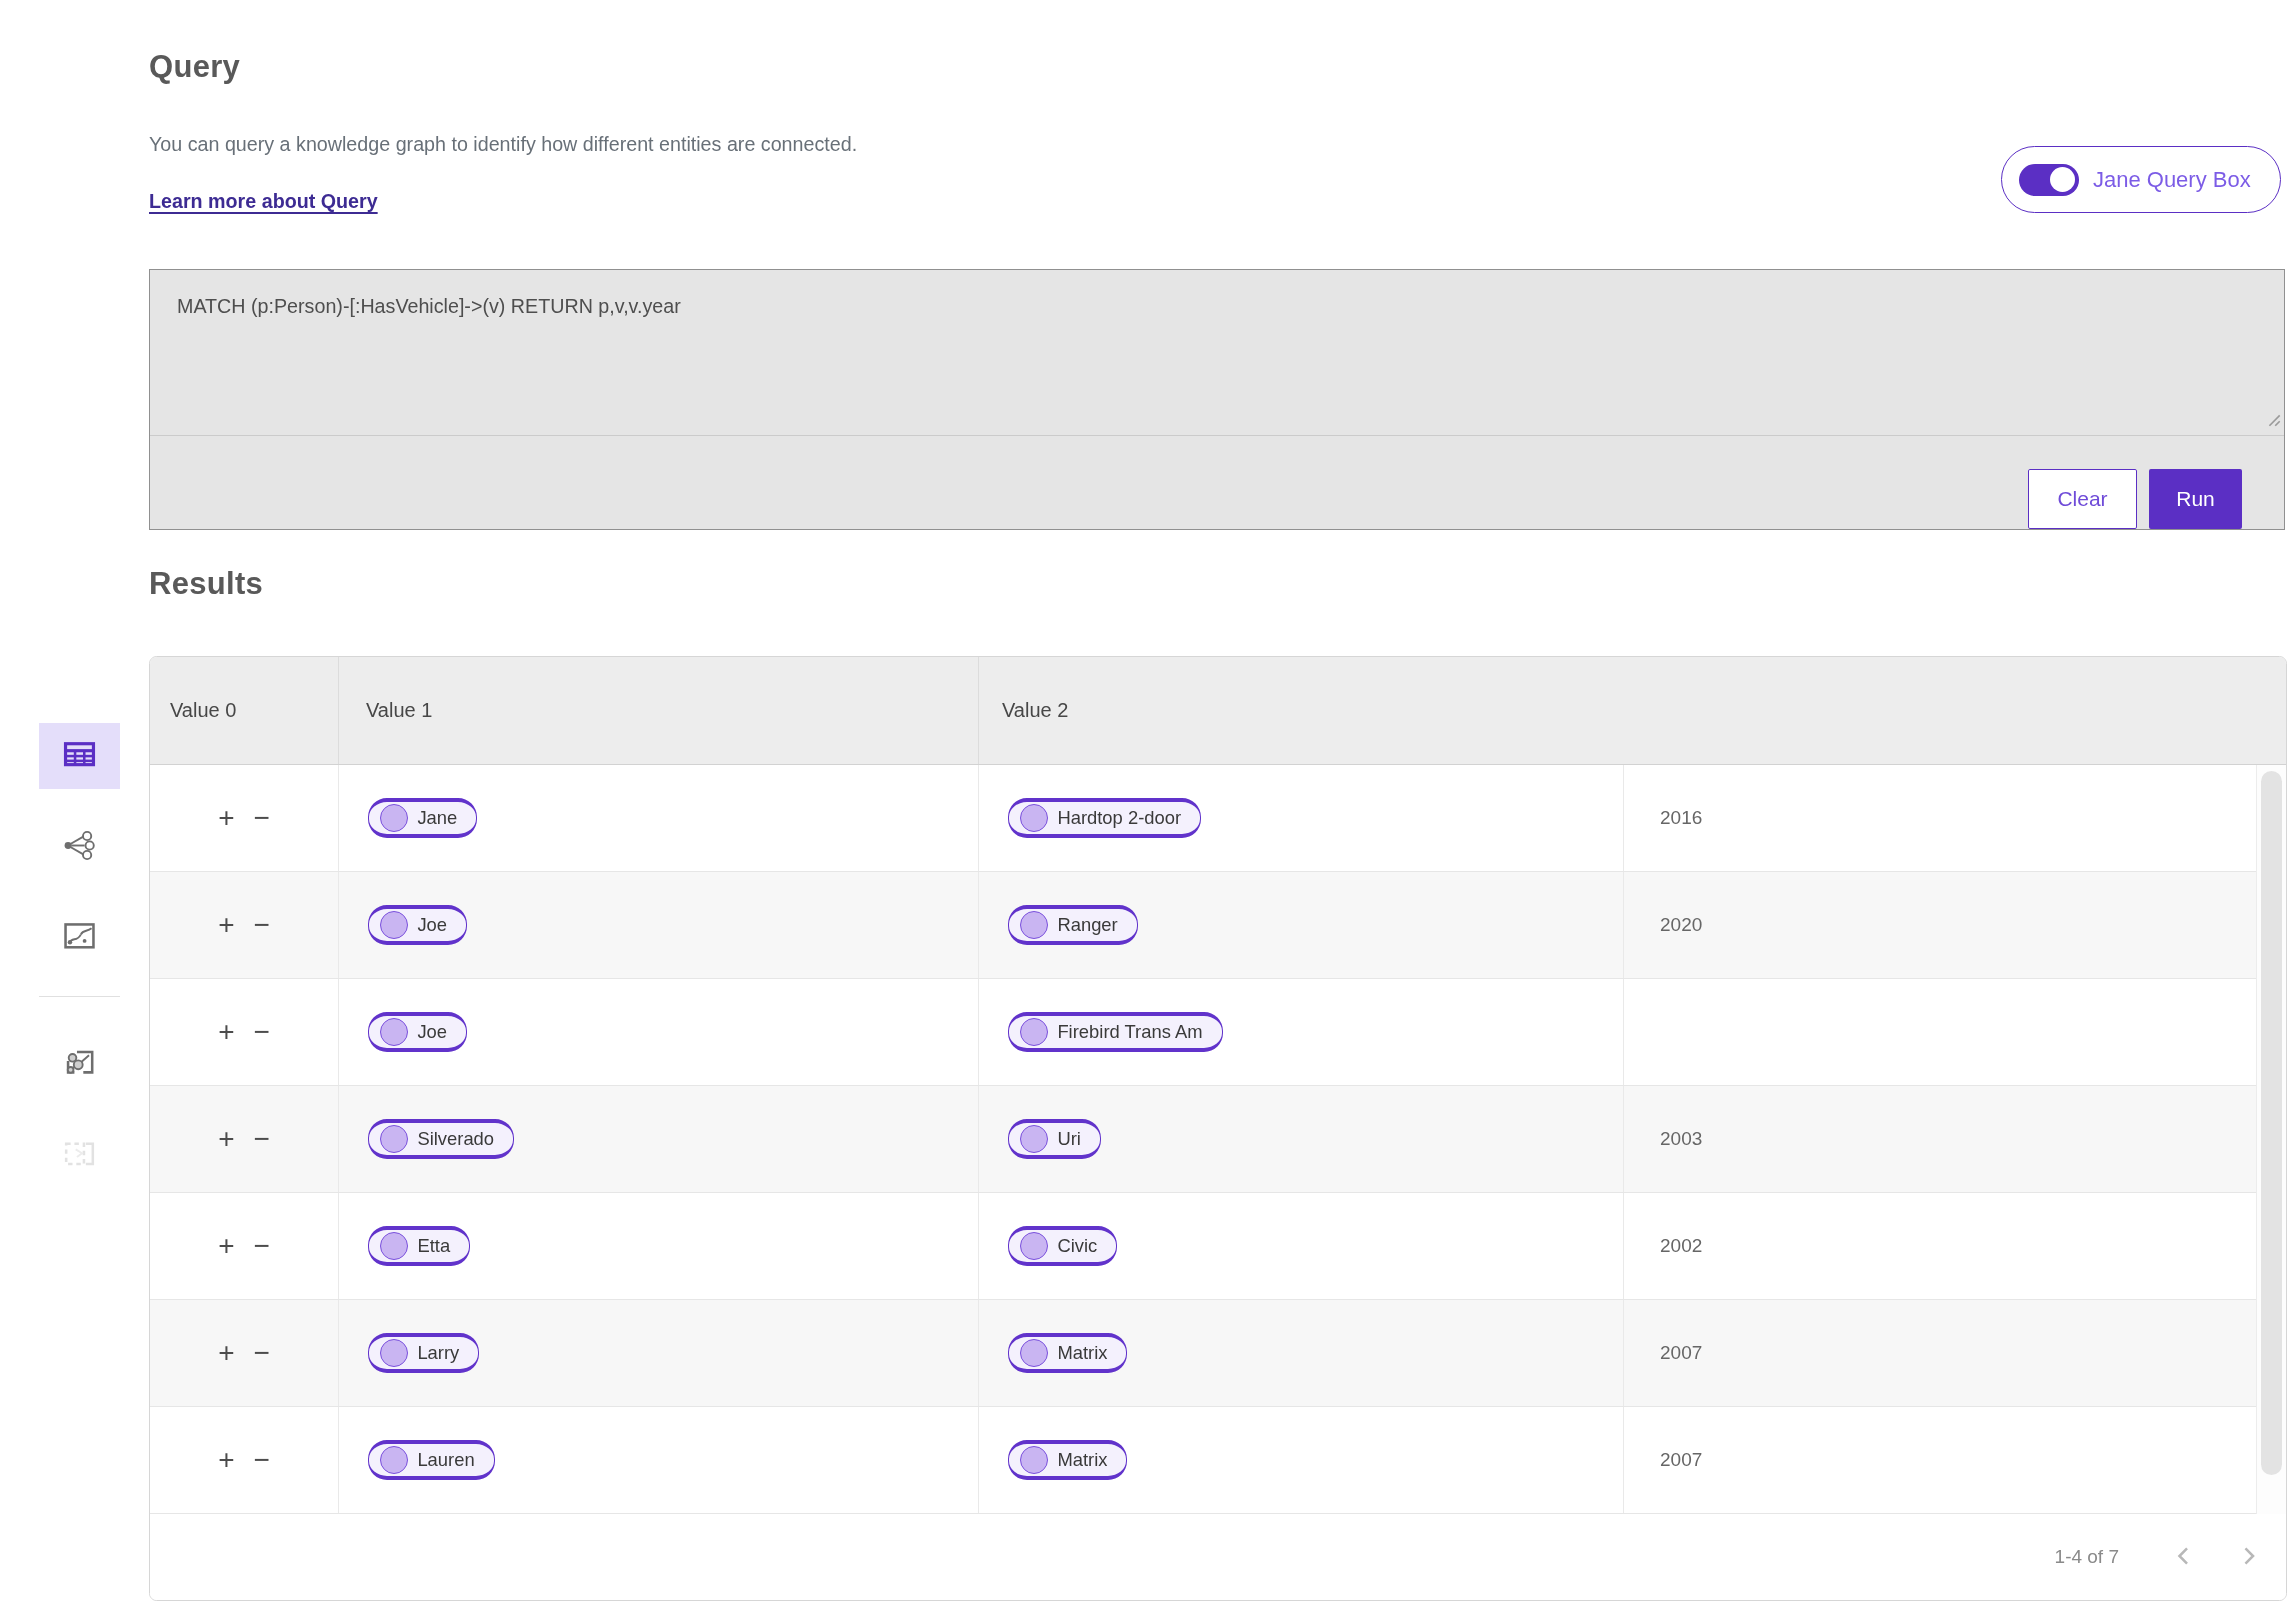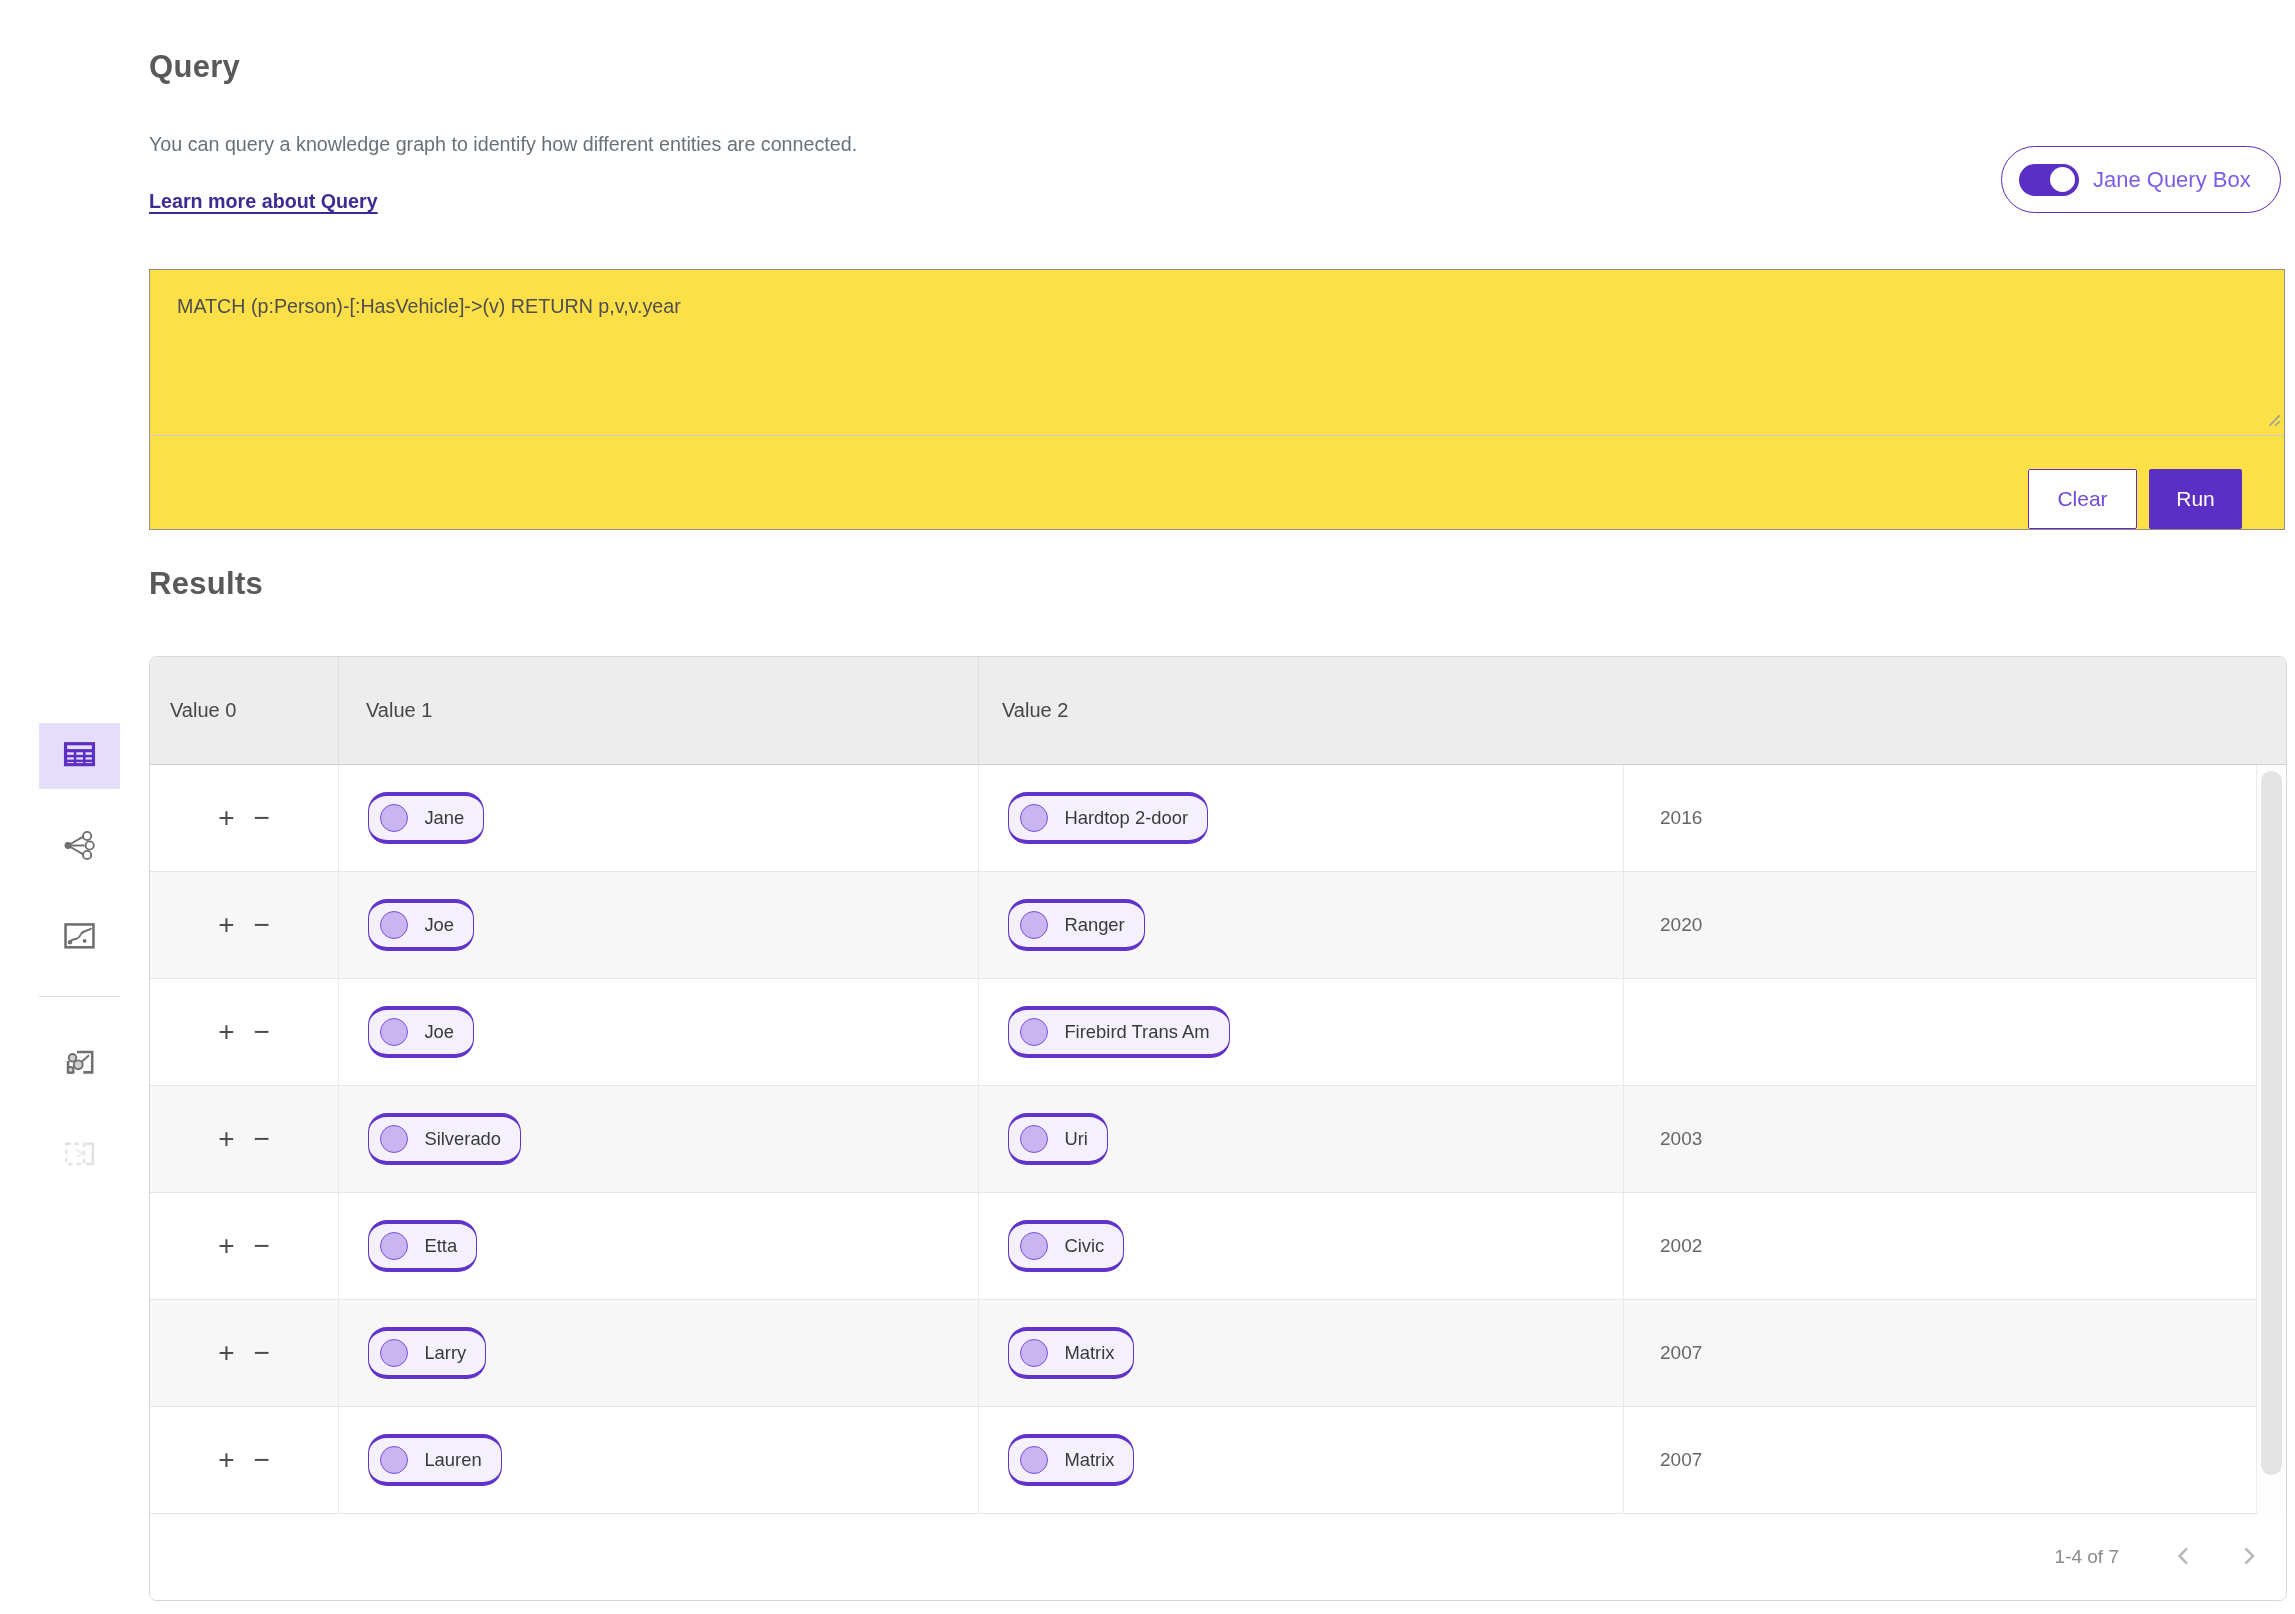--- a/index.html
+++ b/index.html
@@ -24,21 +24,21 @@
   
   .show-toggle{position:absolute;top:146px;right:6.3px;height:67px;box-sizing:border-box;
                border:1.9px solid #5b2fc4;border-radius:36px;background:#fff;display:flex;align-items:center;
                gap:14px;padding:0 29px 0 16.5px;cursor:pointer;}
   .switch{width:60px;height:32px;border-radius:16.5px;background:#5b2fc4;position:relative;flex:0 0 auto;}
   .knob{position:absolute;top:3.2px;right:3.8px;width:25px;height:25px;border-radius:50%;background:#fff;}
   .toggle-label{font-size:22px;color:#7c5ce6;white-space:nowrap;}
 
   
   .query-box{position:absolute;top:269px;left:0;width:2136px;height:261px;box-sizing:border-box;
-             border:1.3px solid #909090;background:#fde047;display:flex;flex-direction:column;}
+             border:1.3px solid #909090;background:#e5e5e5;display:flex;flex-direction:column;}
   .query-input{flex:0 0 166px;box-sizing:border-box;border-bottom:1.3px solid #cbcbcb;
                padding:25px 27px;font-size:19.7px;color:#4e4e4e;position:relative;cursor:text;}
   .resize-handle{position:absolute;right:3.2px;bottom:3.2px;}
   .query-actions{flex:1;display:flex;justify-content:flex-end;align-items:flex-end;gap:12px;padding-right:42px;}
   .btn-clear{min-width:109px;height:60px;box-sizing:border-box;background:#fff;border:1.9px solid #5b2fc4;
              border-radius:1.9px;color:#6f4bd8;font-size:21px;font-family:inherit;cursor:pointer;padding:0 21.6px;}
   .btn-run{min-width:93px;height:60px;background:#5b2fc4;border:none;border-radius:1.9px;color:#fff;
            font-size:21px;font-family:inherit;cursor:pointer;padding:0 21.6px;}
 
   
@@ -54,21 +54,21 @@
   .tbody{flex:1 1 auto;position:relative;overflow:hidden;}
   .trow{display:grid;grid-template-columns:189px 640px 645px 1fr;height:107px;box-sizing:border-box;
         border-bottom:1.3px solid #e6e6e6;margin-right:30px;background:#fff;}
   .trow:nth-child(even){background:#f7f7f7;}
   .cell{display:flex;align-items:center;box-sizing:border-box;}
   .cell.c0{justify-content:center;gap:19px;border-right:1.3px solid #e9e9e9;}
   .cell.c1,.cell.c2{padding-left:29px;border-right:1.3px solid #e9e9e9;}
   .cell.c3{padding-left:36px;font-size:19px;color:#666666;}
   .rowbtn{background:none;border:none;padding:0;font-family:inherit;font-size:28px;color:#4c4c4c;
           line-height:1;cursor:pointer;}
-  .pill{display:inline-flex;align-items:center;gap:16px;height:52px;box-sizing:border-box;
+  .pill{display:inline-flex;align-items:center;gap:9px;height:40px;box-sizing:border-box;
         padding:0 19px 0 11.4px;background:#f4f1fd;border:1.9px solid #6133cb;border-top-width:4.4px;
         border-bottom-width:4.4px;border-radius:19px;cursor:pointer;}
   .dot{width:28px;height:28px;border-radius:50%;background:#c9b5f2;border:1.9px solid #7a50dd;box-sizing:border-box;flex:0 0 auto;}
   .pill-label{font-size:18.4px;color:#3a3a3a;white-space:nowrap;}
   .vscroll{position:absolute;top:0;right:0;bottom:0;width:30px;box-sizing:border-box;
            border-left:1.3px solid #ececec;background:#fdfdfd;cursor:pointer;}
   .vthumb{position:absolute;top:6.3px;left:3.8px;width:21.6px;height:94%;background:#e3e3e3;border-radius:10.8px;cursor:grab;}
   .tfoot{flex:0 0 86px;display:flex;align-items:center;justify-content:flex-end;padding-right:19px;background:#fff;}
   .pg-label{font-size:19px;color:#8a8a8a;margin-right:46px;}
   .pg-btn{width:36px;height:36px;display:flex;align-items:center;justify-content:center;background:none;border:none;cursor:pointer;padding:0;}

